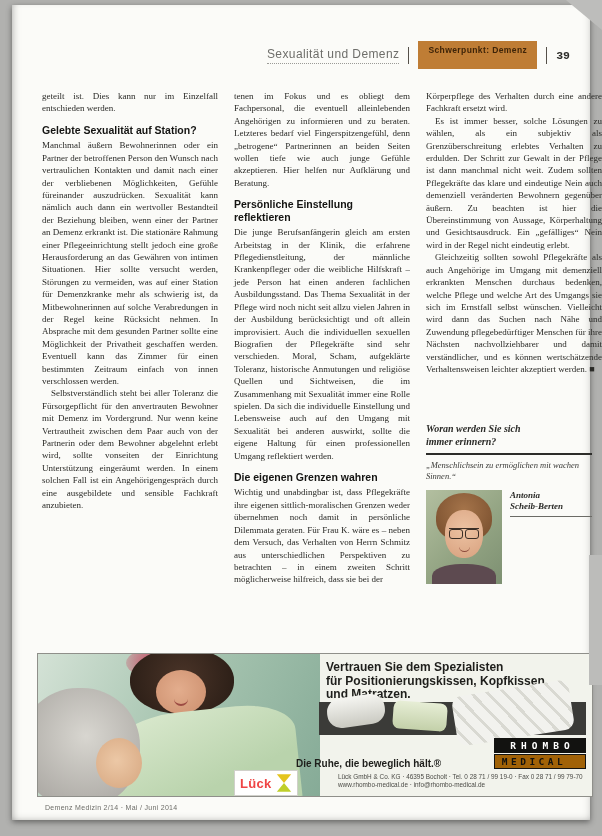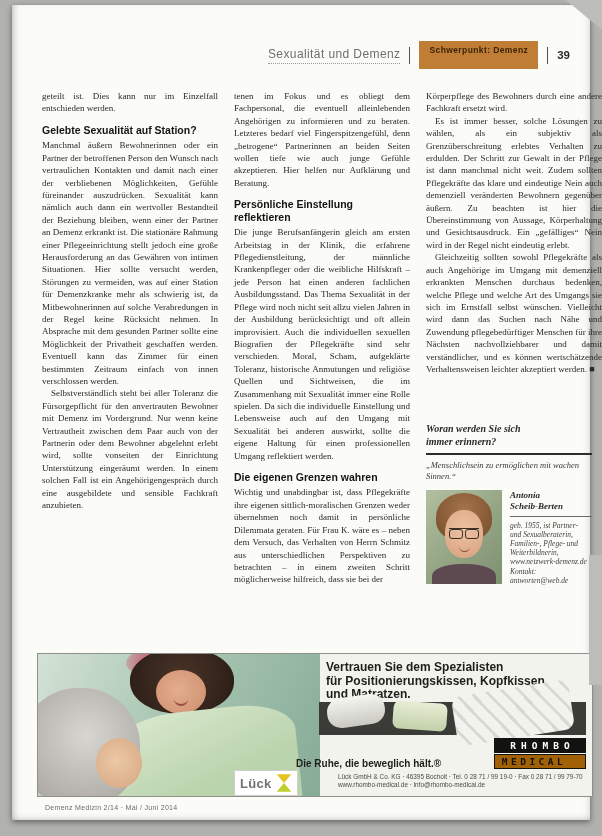--- a/index.html
+++ b/index.html
@@ -14,21 +14,21 @@
         clip-path:polygon(18% 0,100% 0,100% 100%);}
   .edge-blotch{position:absolute;right:0;top:555px;width:13px;height:130px;background:#bcbcba;}
 
   
   .pagehead{position:absolute;top:36px;right:20px;display:flex;align-items:center;gap:9px;
             font-family:"Liberation Sans","DejaVu Sans",sans-serif;}
   .section-label{font-size:12px;letter-spacing:.4px;color:#6e6e6a;border-bottom:1px dotted #9a9a96;
                  padding-bottom:2px;}
   .vbar{display:inline-block;width:1px;height:17px;background:#55504a;}
   .badge{font-size:8.5px;font-weight:bold;letter-spacing:.4px;padding:4px 10px 14px;}
-  .pageno{font-size:11.5px;font-weight:bold;color:#2b2b28;}
+  .pageno{font-size:11.5px;font-weight:bold;color:#2b2b28;font-family:Liberation Mono, monospace;}
 
   
   .col{position:absolute;top:85px;width:176px;color:#2a2a27;}
   .col1{left:30px;} .col2{left:222px;} .col3{left:414px;}
   .col p{margin:0;font-size:9px;line-height:12.4px;text-align:justify;hyphens:auto;}
   .col p.indent{text-indent:9px;}
   .col h3{margin:9px 0 3px;font:bold 10.5px/12.5px "Liberation Sans","DejaVu Sans",sans-serif;
           color:#141412;}
   .ml{white-space:pre-line;}
 
@@ -88,21 +88,21 @@
   .pillow.p3{right:14px;top:-14px;width:118px;height:50px;border-radius:10px;transform:rotate(-9deg);
       background:repeating-linear-gradient(55deg,#f2f2ee 0 9px,#d9d9d2 9px 12px);}
   .rhombo{position:absolute;right:6px;top:84px;width:92px;text-align:center;border-radius:13px;}
   .rhombo-r1{background:#121210;color:#fff;font-weight:bold;font-size:9.5px;letter-spacing:5px;
       padding:2px 0 2px 5px;font-family:"DejaVu Sans Mono",monospace;}
   .rhombo-r2{background:#a16207;color:#121210;border:1.5px solid #121210;font-weight:bold;font-size:9.5px;
       letter-spacing:3.5px;padding:1px 16px 1px 4px;margin-top:1px;font-family:"DejaVu Sans Mono",monospace;}
   .ad-tagline{position:absolute;left:258px;top:104px;font-weight:bold;font-size:10px;color:#1e1e1b;}
   .lueck{position:absolute;left:196px;top:116px;display:flex;align-items:center;gap:4px;background:#fff;
       padding:2px 5px;border:1px solid #d0d0ca;}
-  .lueck-word{font-weight:bold;font-size:13px;color:#737373;letter-spacing:.3px;}
+  .lueck-word{font-weight:bold;font-size:13px;color:#ef4444;letter-spacing:.3px;}
   .lueck-emblem{width:16px;height:20px;}
   .ad-address{position:absolute;left:300px;top:119px;font-size:6.4px;line-height:8.2px;color:#4b4b46;
       white-space:pre-line;}
 
   
   .pagefoot{position:absolute;left:33px;top:798px;font:7px/9px "Liberation Sans","DejaVu Sans",sans-serif;
       color:#6d6d68;letter-spacing:.3px;}
 </style>
 </head>
 <body>
@@ -127,21 +127,21 @@
 
     <div class="col col2">
       <p>tenen im Fokus und es obliegt dem Fachpersonal, die eventuell alleinlebenden Angehörigen zu informieren und zu beraten. Letzteres bedarf viel Fingerspitzengefühl, denn „betrogene“ Partnerinnen an beiden Seiten wollen tiefe wie auch junge Gefühle akzeptieren. Hier helfen nur Aufklärung und Beratung.</p>
       <h3>Persönliche Einstellung reflektieren</h3>
       <p>Die junge Berufsanfängerin gleich am ersten Arbeitstag in der Klinik, die erfahrene Pflegedienstleitung, der männliche Krankenpfleger oder die weibliche Hilfskraft – jede Person hat einen anderen fachlichen Ausbildungsstand. Das Thema Sexualität in der Pflege wird noch nicht seit allzu vielen Jahren in der Ausbildung berücksichtigt und oft allein improvisiert. Auch die individuellen sexuellen Biografien der Pflegekräfte sind sehr verschieden. Moral, Scham, aufgeklärte Toleranz, historische Anmutungen und religiöse Quellen und Sichtweisen, die im Zusammenhang mit Sexualität immer eine Rolle spielen. Da sich die individuelle Einstellung und Lebensweise auch auf den Umgang mit Sexualität bei anderen auswirkt, sollte die eigene Haltung für einen professionellen Umgang reflektiert werden.</p>
       <h3>Die eigenen Grenzen wahren</h3>
       <p>Wichtig und unabdingbar ist, dass Pflegekräfte ihre eigenen sittlich-moralischen Grenzen weder übernehmen noch damit in persönliche Dilemmata geraten. Für Frau K. wäre es – neben dem Versuch, das Verhalten von Herrn Schmitz aus unterschiedlichen Perspektiven zu betrachten – in einem zweiten Schritt möglicherweise hilfreich, dass sie bei der</p>
     </div>
 
     <div class="col col3">
-      <p>Körperpflege des Bewohners durch eine andere Fachkraft ersetzt wird.</p>
+      <p>Körperpflege des Verhalten durch eine andere Fachkraft ersetzt wird.</p>
       <p class="indent">Es ist immer besser, solche Lösungen zu wählen, als ein subjektiv als Grenzüberschreitung erlebtes Verhalten zu erdulden. Der Schritt zur Gewalt in der Pflege ist dann manchmal nicht weit. Zudem sollten Pflegekräfte das klare und eindeutige Nein auch demenziell veränderten Bewohnern gegenüber äußern. Zu beachten ist hier die Übereinstimmung von Aussage, Körperhaltung und Gesichtsausdruck. Ein „gefälliges“ Nein wird in der Regel nicht eindeutig erlebt.</p>
       <p class="indent">Gleichzeitig sollten sowohl Pflegekräfte als auch Angehörige im Umgang mit demenziell erkrankten Menschen durchaus bedenken, welche Pflege und welche Art des Umgangs sie sich im Ernstfall selbst wünschen. Vielleicht wird dann das Suchen nach Nähe und Zuwendung pflegebedürftiger Menschen für ihre Nächsten nachvollziehbarer und damit verständlicher, und es können wertschätzende Verhaltensweisen leichter akzeptiert werden. ■</p>
     </div>
 
     <div class="profile">
       <div class="profile-q">Woran werden Sie sich
 immer erinnern?</div>
       <div class="profile-quote">„Menschlichsein zu ermöglichen mit wachen Sinnen.“</div>
       <div class="profile-row">
         <div class="portrait">
@@ -150,27 +150,20 @@
           <div class="glasses">
               <i></i>
               <i></i>
             </div>
           <div class="smile"></div>
           <div class="torso"></div>
         </div>
         <div class="profile-bio">
           <div class="profile-name">Antonia
 Scheib-Berten</div>
-          <div class="profile-meta">geb. 1955, ist Partner-
-und Sexualberaterin,
-Familien-, Pflege- und
-Weiterbildnerin,
-www.netzwerk-demenz.de
-Kontakt:
-antworten@web.de</div>
         </div>
       </div>
     </div>
 
     <div class="ad">
       <div class="ad-photo">
         <div class="flowers"></div>
         <div class="nurse-hair"></div>
         <div class="nurse-face"></div>
         <div class="nurse-smile"></div>

